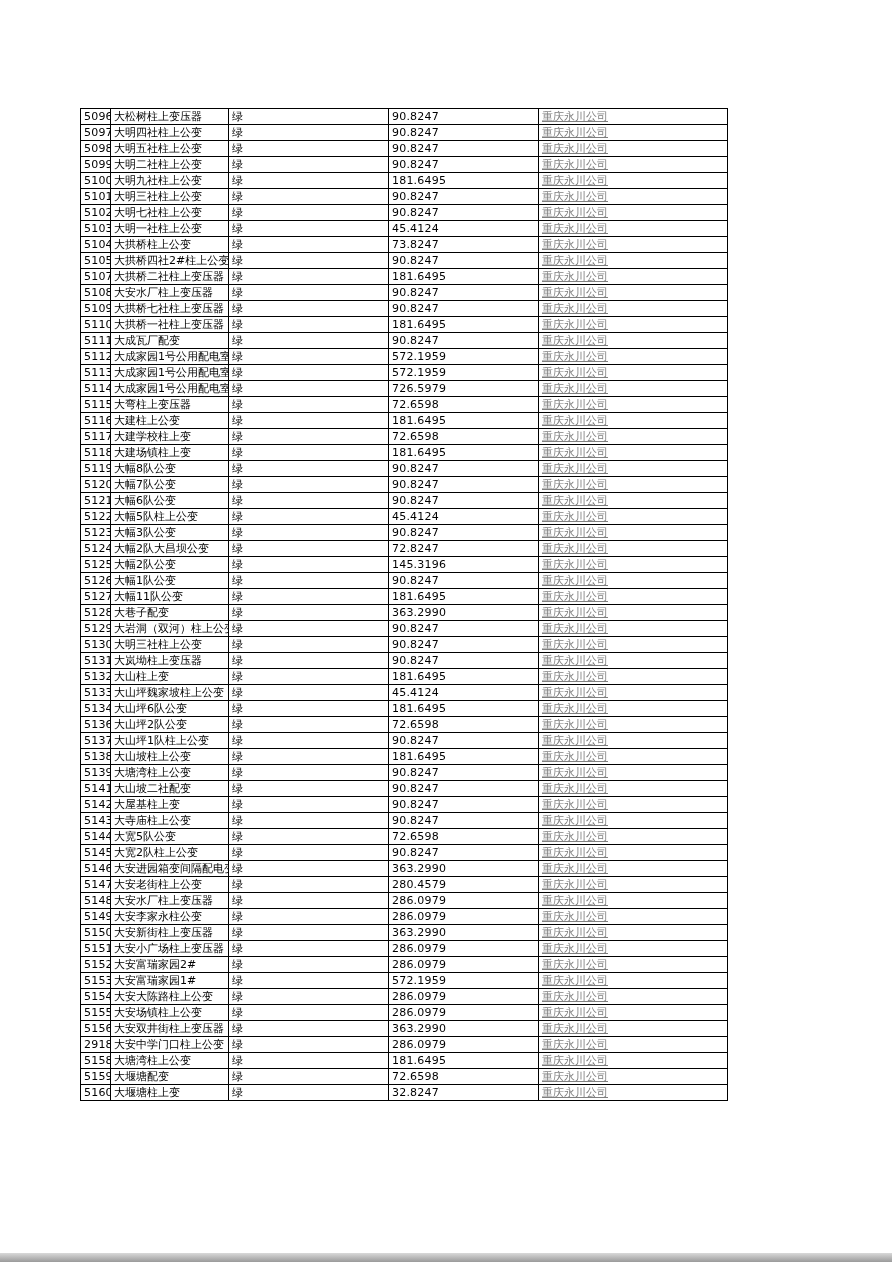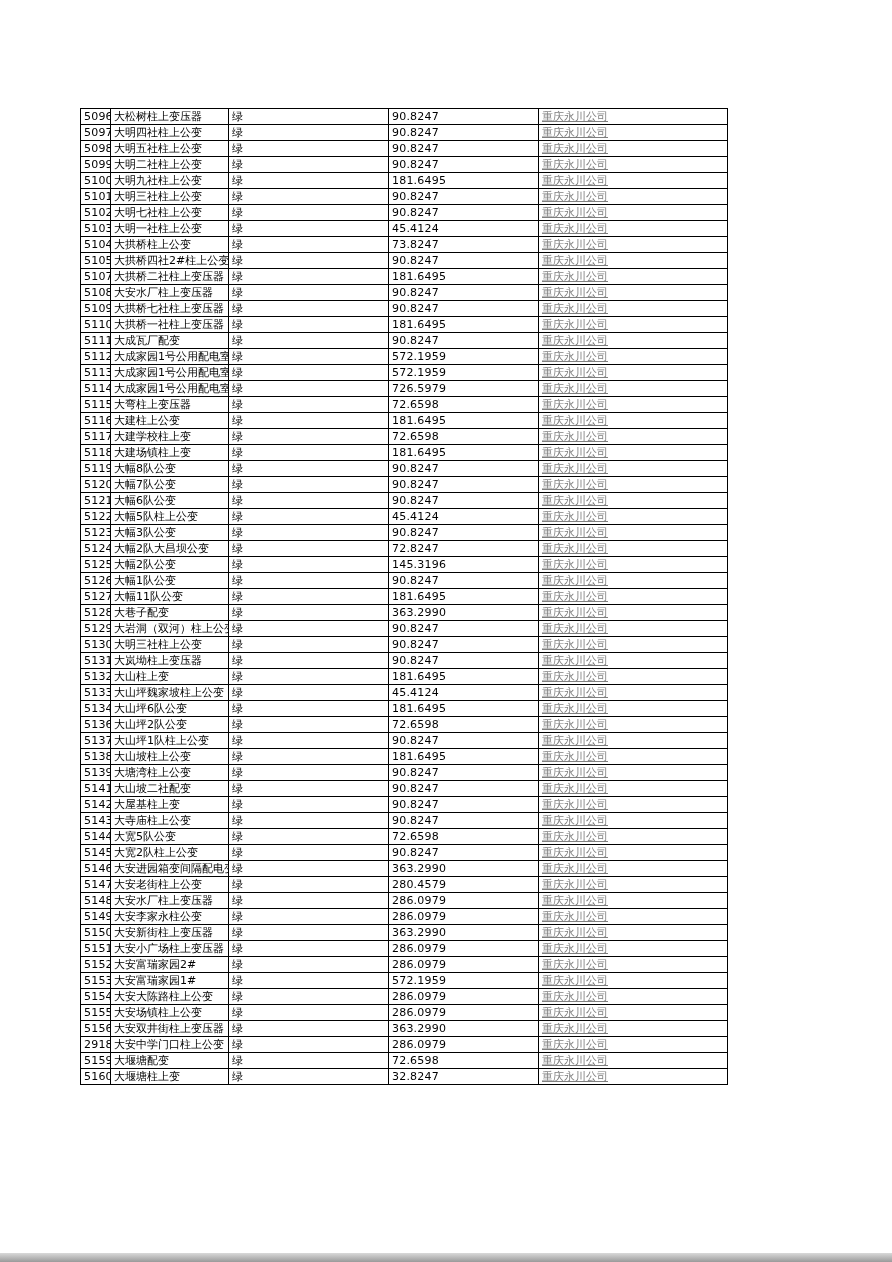--- a/index.html
+++ b/index.html
@@ -470,20 +470,27 @@
           <td class="c4"><span class="company-link">重庆永川公司</span></td>
         </tr>
         <tr>
           <td class="c0">2918</td>
           <td class="c1">大安中学门口柱上公变</td>
           <td class="c2">绿</td>
           <td class="c3">286.0979</td>
           <td class="c4"><span class="company-link">重庆永川公司</span></td>
         </tr>
         <tr>
+          <td class="c0">5158</td>
+          <td class="c1">大塘湾柱上公变</td>
+          <td class="c2">绿</td>
+          <td class="c3">181.6495</td>
+          <td class="c4"><span class="company-link">重庆永川公司</span></td>
+        </tr>
+        <tr>
           <td class="c0">5159</td>
           <td class="c1">大堰塘配变</td>
           <td class="c2">绿</td>
           <td class="c3">72.6598</td>
           <td class="c4"><span class="company-link">重庆永川公司</span></td>
         </tr>
         <tr>
           <td class="c0">5160</td>
           <td class="c1">大堰塘柱上变</td>
           <td class="c2">绿</td>

